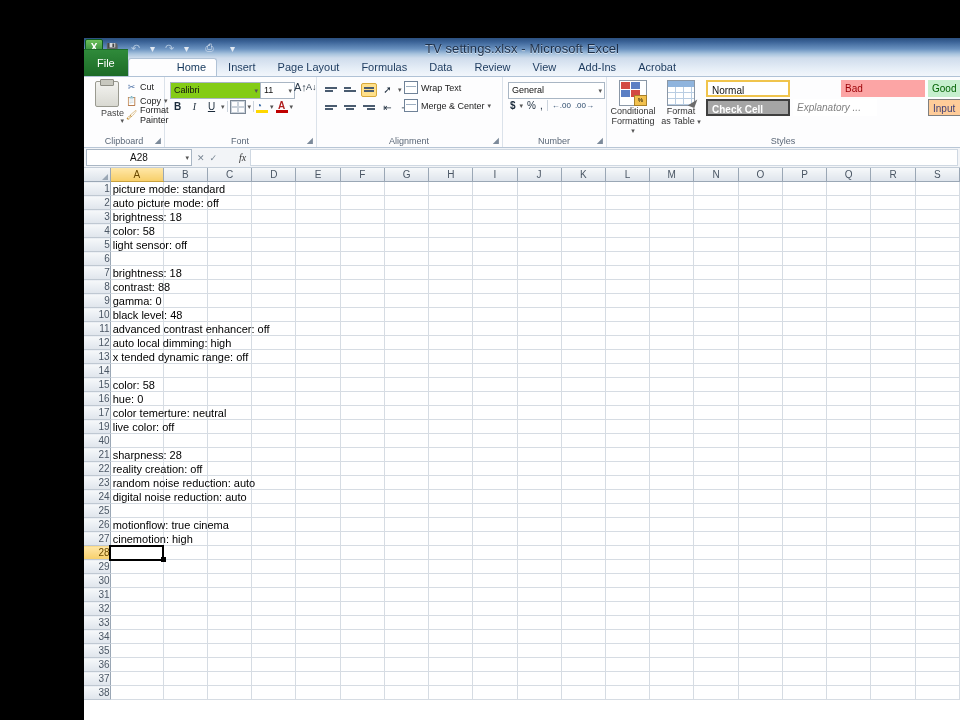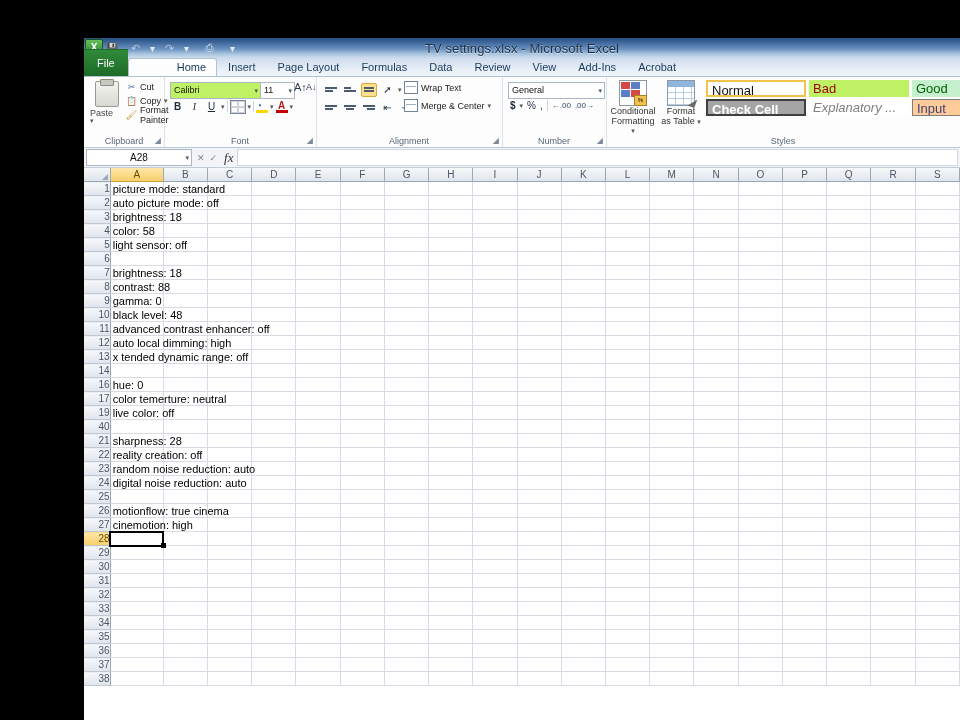--- a/index.html
+++ b/index.html
@@ -65,21 +65,21 @@
   }
   .group{position:absolute;top:0;height:70px;border-right:1px solid #dbe2ea;}
   .glabel{
     position:absolute;bottom:1px;left:0;right:0;text-align:center;
     font-size:9px;color:#5a6777;
   }
   .gdiag{position:absolute;bottom:2px;right:3px;font-size:8px;color:#7c8a9a;}
   
   #g-clipboard{left:0;width:80px;}
   .paste{
-    position:absolute;left:6px;top:4px;width:34px;text-align:left;
+    position:absolute;left:6px;top:4px;width:34px;text-align:right;
   }
   .paste .ic{
     width:22px;height:24px;margin:0 auto;
     background:linear-gradient(to bottom,#f3f3f0,#d9d9d2);
     border:1px solid #9a9a90;border-radius:2px;position:relative;
   }
   .paste .ic:after{
     content:"";position:absolute;left:4px;top:-3px;width:12px;height:5px;
     background:#c8c8bf;border:1px solid #8d8d84;border-radius:1px;
   }
@@ -88,21 +88,21 @@
   .clipitems{position:absolute;left:42px;top:3px;}
   .clipitem{display:flex;align-items:center;gap:3px;height:14px;font-size:9px;color:#222;}
   .clipitem .mi{width:11px;height:11px;display:flex;align-items:center;justify-content:center;font-size:9px;}
   .sciss{color:#4a6fa5;}
   .cpy{color:#b08a3a;}
   .brush{color:#c08a2a;}
   
   #g-font{left:80px;width:152px;}
   .fontbox{
     position:absolute;left:6px;top:5px;width:86px;height:15px;
-    border:1px solid #a9b6c4;background:#bef264;font-size:9px;padding-left:3px;line-height:15px;
+    border:1px solid #a9b6c4;background:#84cc16;font-size:9px;padding-left:3px;line-height:15px;
     color:#111;
   }
   .fontbox .cv{display:inline-block;}
   .fontbox .ar{position:absolute;right:2px;top:0;font-size:7px;color:#555;}
   .sizebox{
     position:absolute;left:96px;top:5px;width:30px;height:15px;
     border:1px solid #a9b6c4;background:#fff;font-size:9px;padding-left:3px;line-height:15px;color:#111;
   }
   .sizebox .ar{position:absolute;right:2px;top:0;font-size:7px;color:#555;}
   .growfont{position:absolute;left:130px;top:4px;font-size:11px;color:#2b3a4a;}
@@ -165,41 +165,41 @@
   .ft-ic .g{position:absolute;left:0;top:6px;right:0;bottom:0;
     background:
       repeating-linear-gradient(to right,transparent 0 7px,#b9cde2 7px 8px),
       repeating-linear-gradient(to bottom,transparent 0 5px,#b9cde2 5px 6px);}
   .ft-ic .pen{position:absolute;right:-2px;bottom:-2px;width:0;height:0;
     border-left:7px solid transparent;border-bottom:9px solid #6b6b6b;transform:rotate(20deg);}
   
   .gallery{position:absolute;left:100px;top:3px;display:flex;gap:0;}
   .gcol{display:flex;flex-direction:column;gap:2px;}
   .gcell{
-    width:100px;height:17px;line-height:17px;padding-left:4px;box-sizing:border-box;
-    font-size:13px;overflow:hidden;white-space:nowrap;
+    width:84px;height:17px;line-height:17px;padding-left:4px;box-sizing:border-box;
+    font-size:10px;overflow:hidden;white-space:nowrap;
   }
   .gallery .gcol + .gcol{margin-left:3px;}
   .gcell.normal{background:#fff;border:2px solid #f0c44c;color:#111;}
-  .gcell.bad{background:#bef264;color:#9c0006;}
+  .gcell.bad{background:#fca5a5;color:#9c0006;margin-left:48px;}
   .gcell.good{background:#c6efce;color:#006100;}
   .gcell.neutral{background:#ffeb9c;color:#9c6500;}
   .gcell.checkcell{background:#a5a5a5;color:#fff;font-weight:bold;border:2px solid #3f3f3f;}
   .gcell.explanatory{background:#fff;color:#7f7f7f;font-style:italic;}
   .gcell.input{background:#ffcc99;color:#3f3f76;border:1px solid #7f7f7f;}
   .gcell.linked{background:#fff;color:#fa7d00;border-bottom:2px solid #ff8001;}
   
   .fbar{position:relative;height:19px;background:#f2f4f7;border-bottom:1px solid #c3cdd8;display:flex;align-items:center;}
   .namebox{
     width:104px;height:15px;margin-left:2px;border:1px solid #a9b6c4;background:#fff;
     font-size:10px;line-height:15px;text-align:center;position:relative;color:#111;
   }
   .namebox .ar{position:absolute;right:2px;top:0;font-size:7px;color:#555;}
   .fbtns{display:flex;align-items:center;gap:5px;margin-left:5px;color:#7a8794;font-size:9px;}
-  .fxlabel{font-family:"Liberation Serif",serif;font-style:italic;font-size:13px;color:#333;margin-left:7px;}
+  .fxlabel{font-family:"Liberation Serif",serif;font-style:italic;font-size:10px;color:#333;margin-left:22px;}
   .fcontent{flex:1;height:15px;margin:0 2px 0 4px;border:1px solid #cfd8e2;background:#fff;}
   
   .gridwrap{position:relative;background:#fff;height:534px;overflow:hidden;}
   table.sheet{border-collapse:collapse;table-layout:fixed;}
   table.sheet th,table.sheet td{padding:0;margin:0;}
   .corner{
     width:26px;height:13px;
     background:linear-gradient(to bottom,#f6f8fa,#dde3ea);
     border-right:1px solid #9aa7b5;border-bottom:1px solid #9aa7b5;
     position:relative;
@@ -845,20 +845,44 @@
             <td class="cell"></td>
             <td class="cell"></td>
             <td class="cell"></td>
             <td class="cell"></td>
             <td class="cell"></td>
             <td class="cell"></td>
             <td class="cell"></td>
             <td class="cell"></td>
           </tr>
           <tr>
+            <td class="rowhead">15</td>
+            <td class="cell">
+              <span class="ov">color: 58</span>
+            </td>
+            <td class="cell"></td>
+            <td class="cell"></td>
+            <td class="cell"></td>
+            <td class="cell"></td>
+            <td class="cell"></td>
+            <td class="cell"></td>
+            <td class="cell"></td>
+            <td class="cell"></td>
+            <td class="cell"></td>
+            <td class="cell"></td>
+            <td class="cell"></td>
+            <td class="cell"></td>
+            <td class="cell"></td>
+            <td class="cell"></td>
+            <td class="cell"></td>
+            <td class="cell"></td>
+            <td class="cell"></td>
+            <td class="cell"></td>
+          </tr>
+          <tr>
             <td class="rowhead">16</td>
             <td class="cell">
               <span class="ov">hue: 0</span>
             </td>
             <td class="cell"></td>
             <td class="cell"></td>
             <td class="cell"></td>
             <td class="cell"></td>
             <td class="cell"></td>
             <td class="cell"></td>

